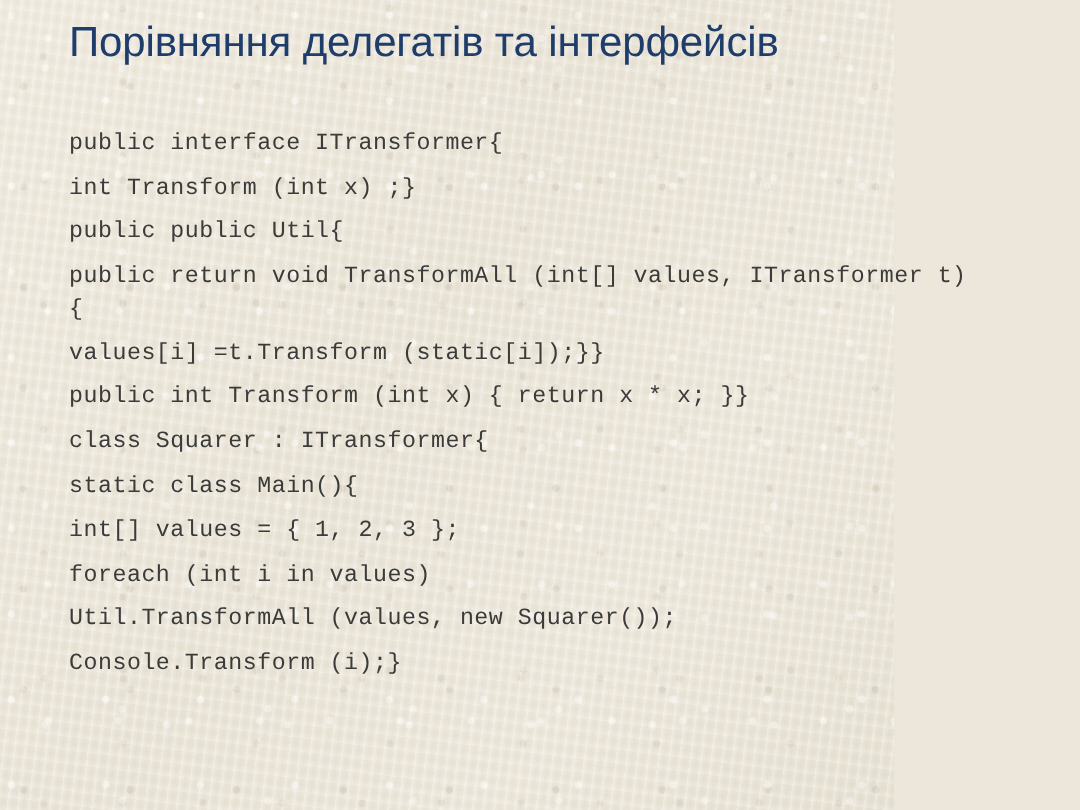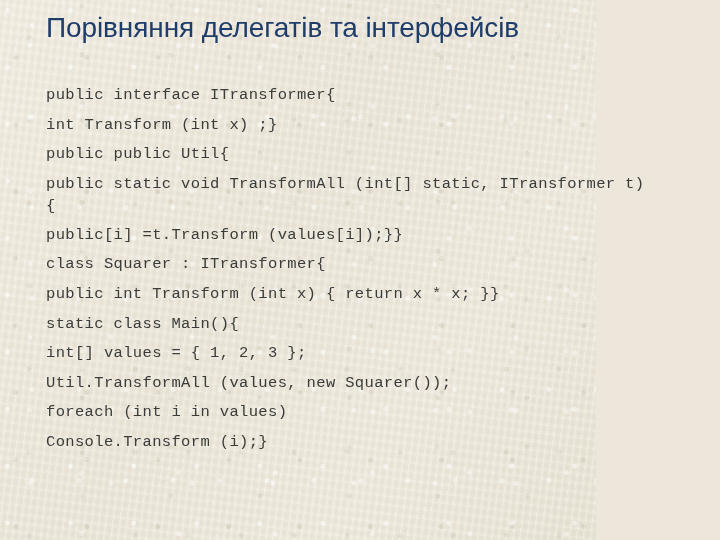--- a/index.html
+++ b/index.html
@@ -105,24 +105,24 @@
 <body>
 
 <div class="slide">
 
   <h1 class="slide-title">Порівняння делегатів та інтерфейсів</h1>
 
   <div class="code-body">
     <span class="code-line">public interface ITransformer{</span>
     <span class="code-line">int Transform (int x) ;}</span>
     <span class="code-line">public public Util{</span>
-    <span class="code-line wrap">public static void TransformAll (int[] static, ITransformer t){</span>
-    <span class="code-line">public[i] =t.Transform (values[i]);}}</span>
+    <span class="code-line wrap">public return void TransformAll (int[] values, ITransformer t){</span>
+    <span class="code-line">values[i] =t.Transform (static[i]);}}</span>
+    <span class="code-line">public int Transform (int x) { return x * x; }}</span>
     <span class="code-line">class Squarer : ITransformer{</span>
-    <span class="code-line">public int Transform (int x) { return x * x; }}</span>
     <span class="code-line">static class Main(){</span>
     <span class="code-line">int[] values = { 1, 2, 3 };</span>
+    <span class="code-line">foreach (int i in values)</span>
     <span class="code-line">Util.TransformAll (values, new Squarer());</span>
-    <span class="code-line">foreach (int i in values)</span>
     <span class="code-line">Console.Transform (i);}</span>
   </div>
 
 </div>
 
 </body></html>

